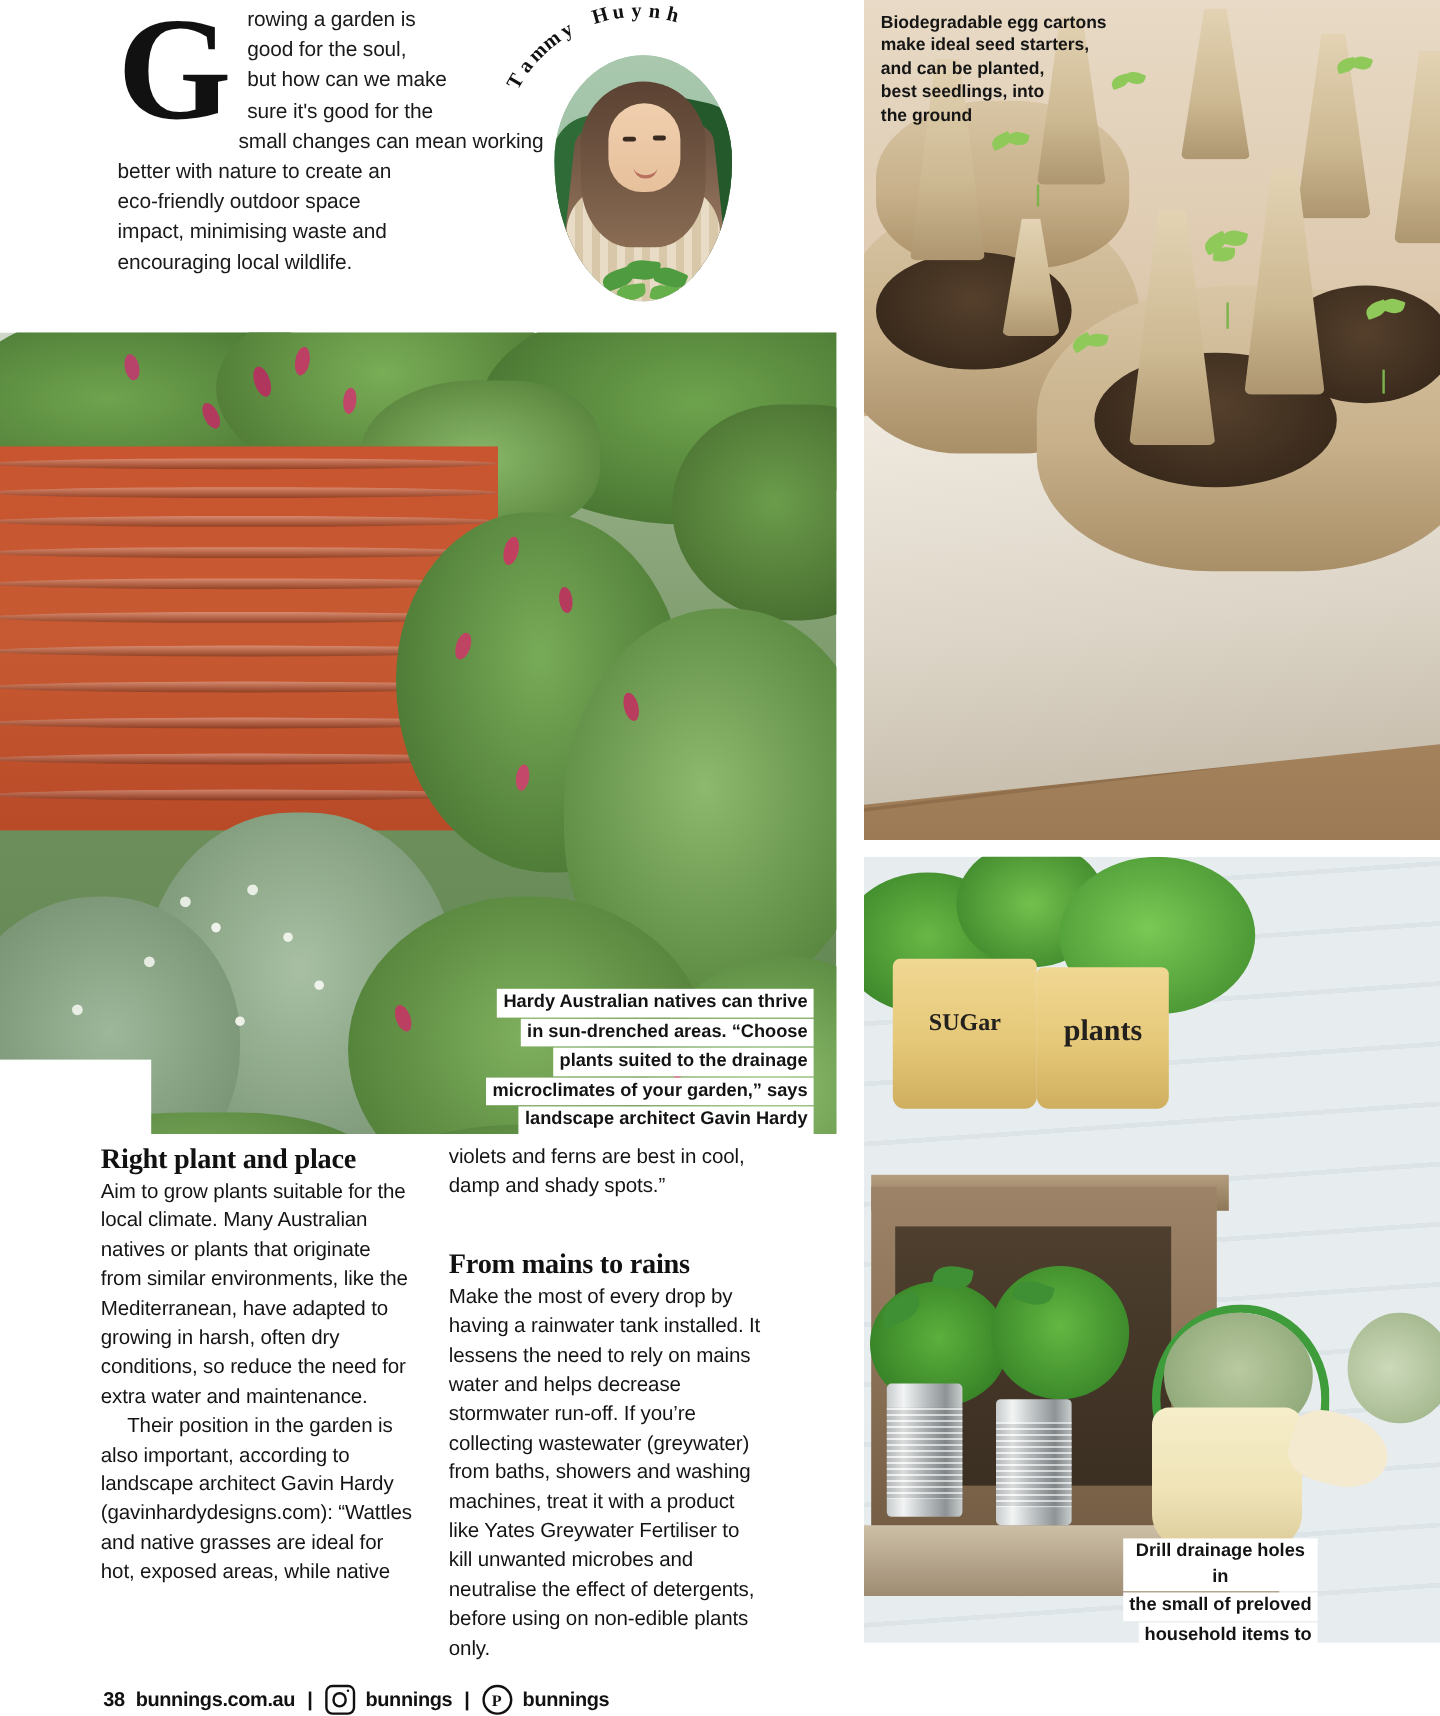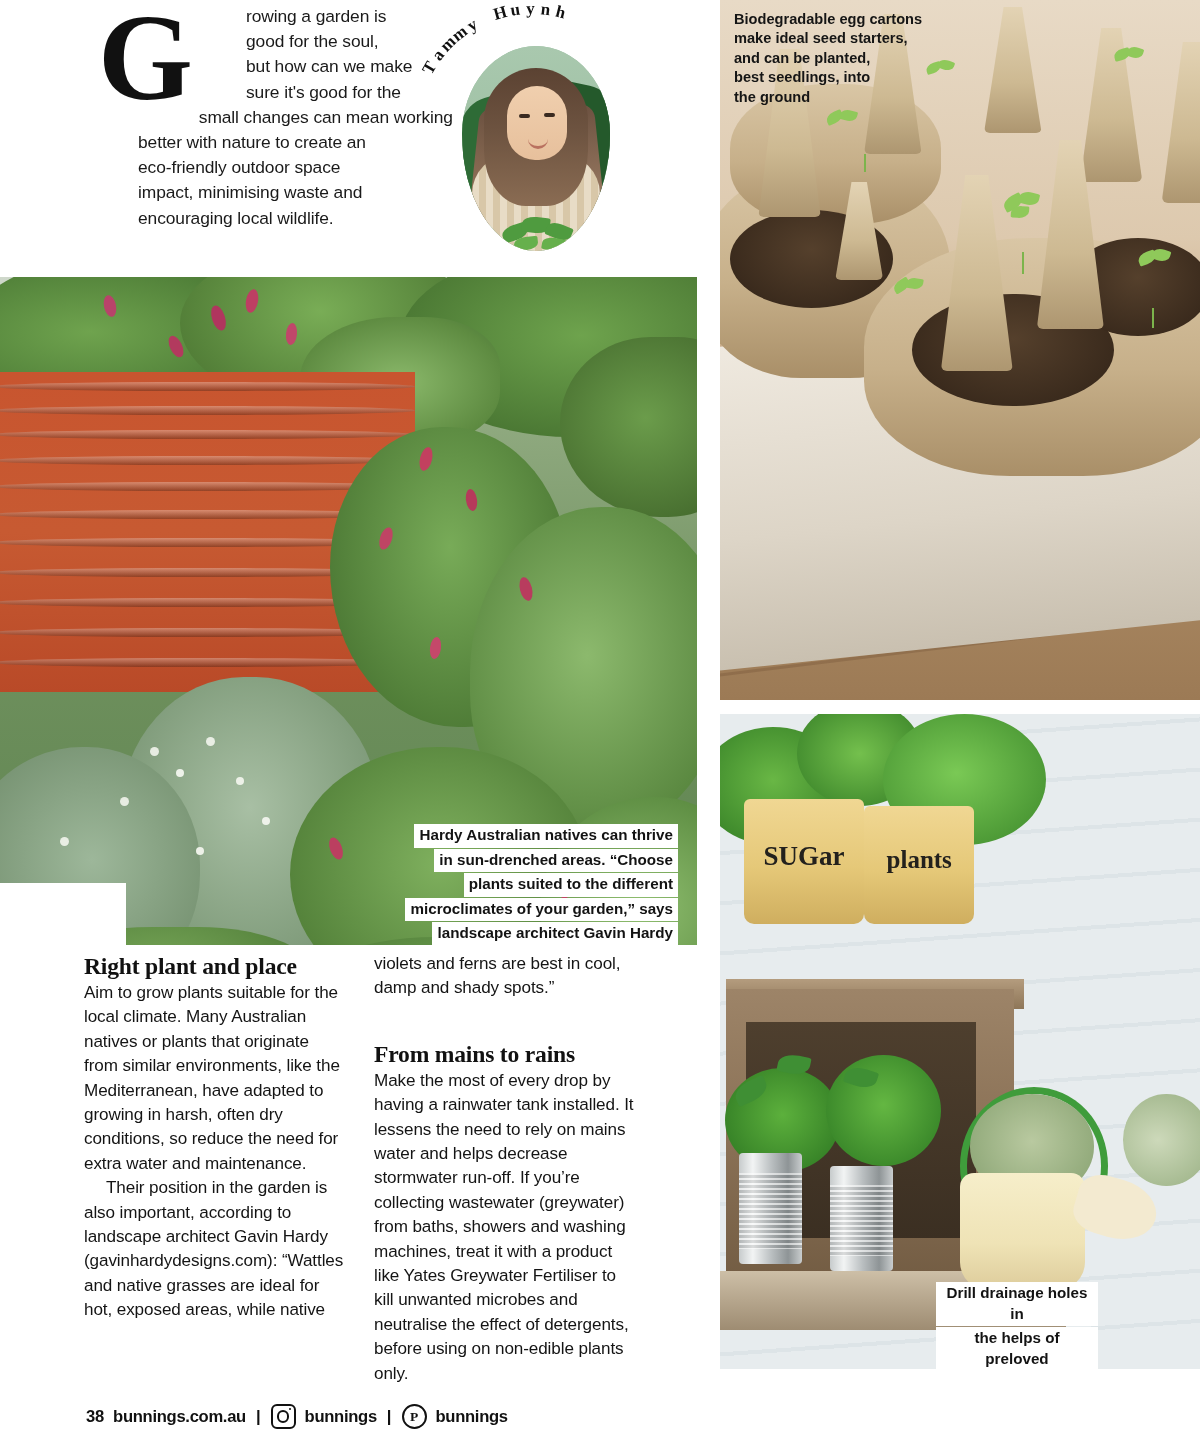--- a/index.html
+++ b/index.html
@@ -13,21 +13,21 @@
   
   .intro{
     position:absolute;left:98px;top:4px;width:290px;
     font-size:17.4px;line-height:25.2px;color:#1a1a1a;
     letter-spacing:-0.1px;
   }
   .dropcap{
     float:left;font-family:"Liberation Serif",serif;font-weight:700;
     font-size:122px;line-height:0.78;margin:6px 6px 0 0;color:#111;
   }
-  .intro .ln{display:block;white-space:nowrap;margin-left:40px;}
+  .intro .ln{display:block;white-space:nowrap;}
   .intro .indent{padding-left:108px;}
 
   
   .author{position:absolute;left:407px;top:2px;width:250px;height:258px;}
   .author-photo{
     position:absolute;left:55px;top:44px;width:148px;height:205px;
     border-radius:74px 74px 74px 74px/88px 88px 117px 117px;
     overflow:hidden;background:#9bbfa4;
   }
   .ap-bg{position:absolute;inset:0;
@@ -339,40 +339,40 @@
     <div class="bloom" style="left:120px;top:520px;width:9px;height:9px;background:#e7ece2"></div>
     <div class="bloom" style="left:262px;top:540px;width:8px;height:8px;background:#eef2ea"></div>
     <div class="bloom" style="left:60px;top:560px;width:9px;height:9px;background:#e9eee4"></div>
     <div class="bloom" style="left:196px;top:570px;width:8px;height:8px;background:#edf1e8"></div>
 
     <div class="notch" style="left:0;top:606px;width:126px;height:62px;"></div>
 
     <div class="cap-hl right" style="left:356px;top:547px;width:322px;">
       <div class="l">Hardy Australian natives can thrive</div>
       <div class="l">in sun-drenched areas. “Choose</div>
-      <div class="l">plants suited to the different</div>
+      <div class="l">plants suited to the drainage</div>
       <div class="l">microclimates of your garden,” says</div>
       <div class="l">landscape architect Gavin Hardy</div>
     </div>
   </div>
 
   <div class="photo" id="herbPhoto">
     <div class="boards"></div>
 
     <div class="crateTop"></div>
     <div class="crate"></div>
     <div class="crateIn"></div>
     <div class="shelf"></div>
 
     <div class="bush" style="left:-4%;top:2%;width:30%;height:18%;background:radial-gradient(ellipse at 50% 45%,#69b745,#3f8a2c 72%,#2f6c22)"></div>
     <div class="bush" style="left:16%;top:-2%;width:26%;height:16%;background:radial-gradient(ellipse at 50% 50%,#74c04d,#458f30 72%,#337224)"></div>
     <div class="bush" style="left:34%;top:0%;width:34%;height:20%;background:radial-gradient(ellipse at 45% 45%,#7ac955,#4d9a36 72%,#3a7b28)"></div>
 
     <div class="canister" style="left:5%;top:13%;width:25%;height:19%">
-      <span style="font-size:27px">SUGar</span>
+      <span style="font-size:20px">SUGar</span>
     </div>
     <div class="canister" style="left:30%;top:14%;width:23%;height:18%">
       <span style="font-size:25px">plants</span>
     </div>
 
     <div class="bush" style="left:1%;top:54%;width:24%;height:16%;background:radial-gradient(ellipse at 50% 45%,#5cb03c,#388428 72%,#2a6620)"></div>
     <div class="leaf" style="left:3%;top:56%;width:34px;height:20px;transform:rotate(-24deg)"></div>
     <div class="leaf" style="left:12%;top:52%;width:32px;height:19px;transform:rotate(12deg)"></div>
     <div class="bush" style="left:22%;top:52%;width:24%;height:17%;background:radial-gradient(ellipse at 50% 45%,#64b742,#3c8a2b 72%,#2d6b21)"></div>
     <div class="leaf" style="left:26%;top:54%;width:32px;height:19px;transform:rotate(18deg)"></div>
@@ -381,21 +381,21 @@
     <div class="tin" style="left:23%;top:69%;width:13%;height:16%"></div>
 
     <div class="hoop" style="left:50%;top:57%;width:28%;height:22%"></div>
     <div class="bush" style="left:52%;top:58%;width:26%;height:16%;background:radial-gradient(ellipse at 50% 45%,#b9c9a0,#93ab7c 72%,#79936a)"></div>
     <div class="kettle" style="left:50%;top:70%;width:26%;height:18%"></div>
     <div class="spout" style="left:74%;top:71%;width:17%;height:9%"></div>
     <div class="bush" style="left:84%;top:58%;width:18%;height:14%;background:radial-gradient(ellipse at 40% 50%,#cdd9ba,#a7bb92 72%,#8aa179)"></div>
 
     <div class="cap-hl right" style="left:216px;top:568px;width:162px;">
       <div class="l">Drill drainage holes in</div>
-      <div class="l">the helps of preloved</div>
+      <div class="l">the small of preloved</div>
       <div class="l">household items to</div>
 
     </div>
   </div>
 
   <div class="col" id="colLeft">
     <h2>Right plant and place</h2>
     <p>Aim to grow plants suitable for the local climate. Many Australian natives or plants that originate from similar environments, like the Mediterranean, have adapted to growing in harsh, often dry conditions, so reduce the need for extra water and maintenance.</p>
     <p class="ind">Their position in the garden is also important, according to landscape architect Gavin Hardy (gavinhardydesigns.com): “Wattles and native grasses are ideal for hot, exposed areas, while native</p>
   </div>

